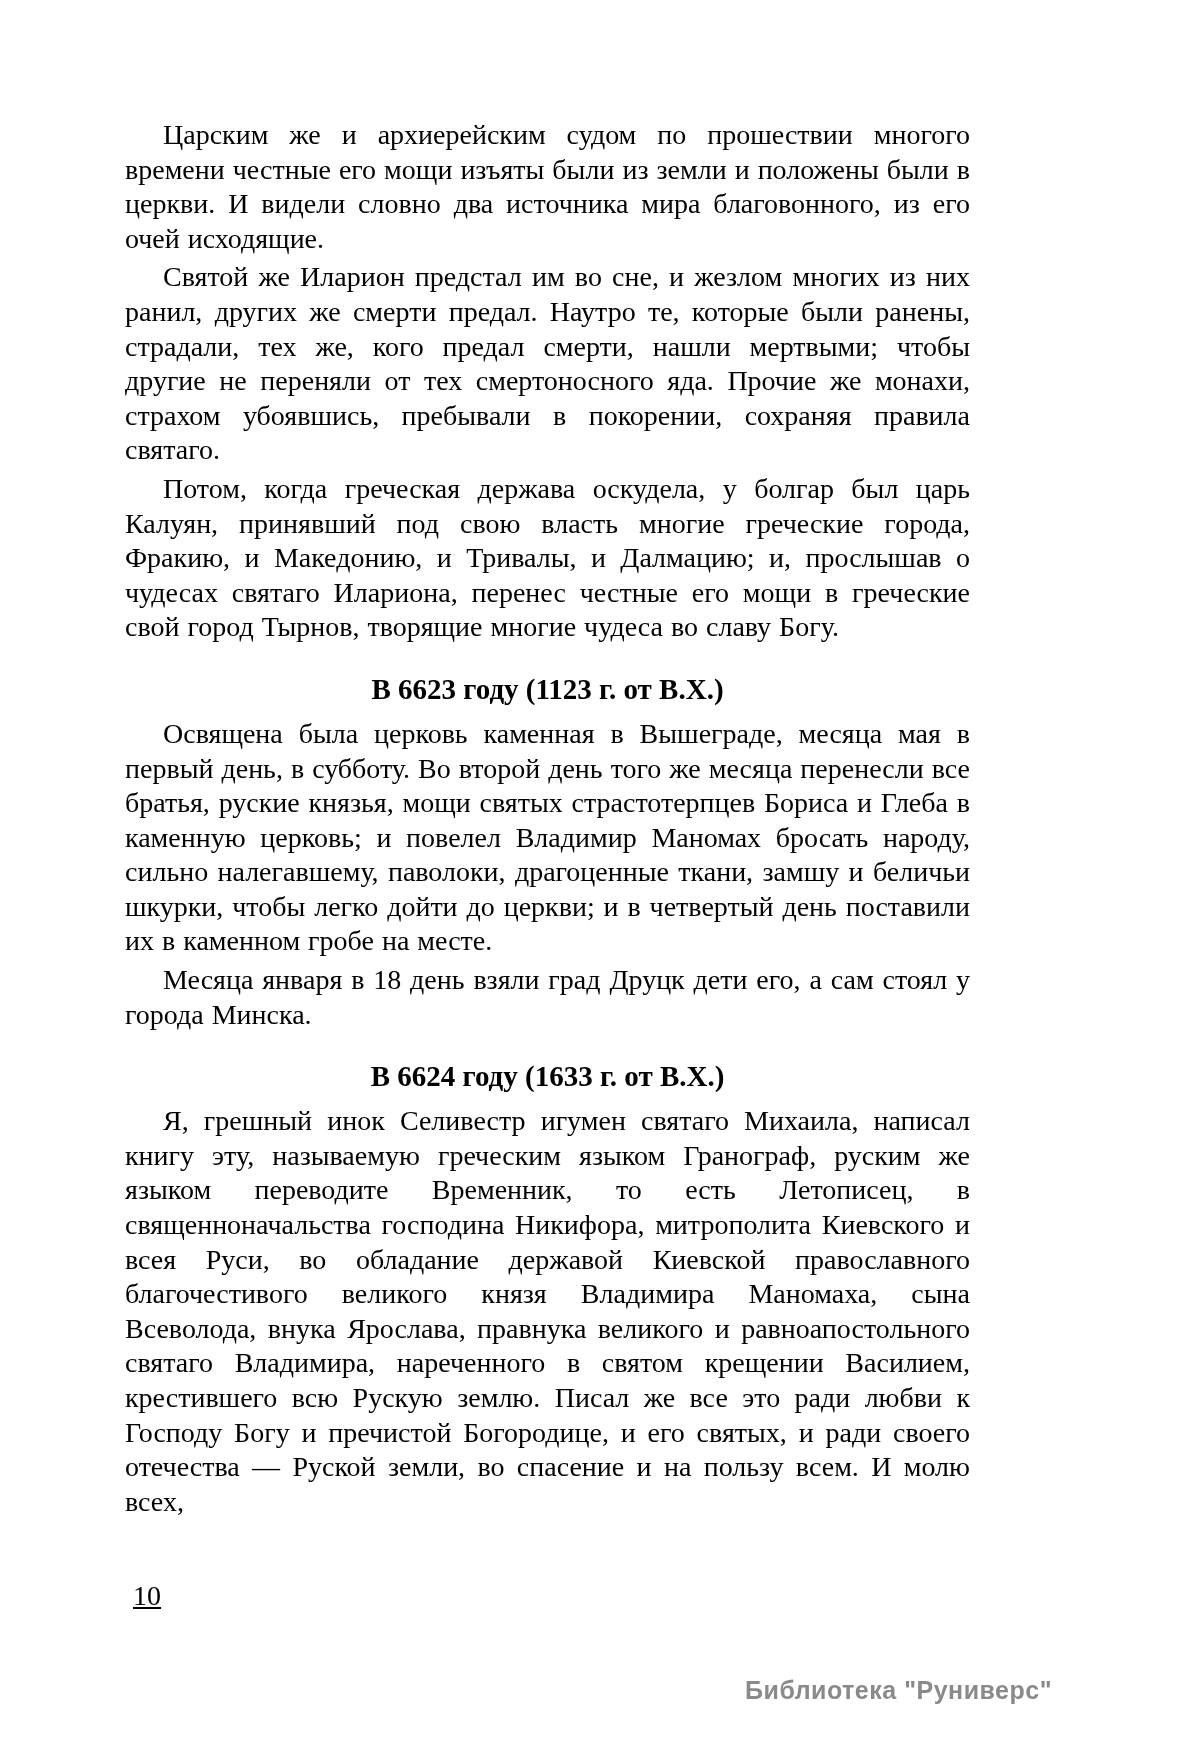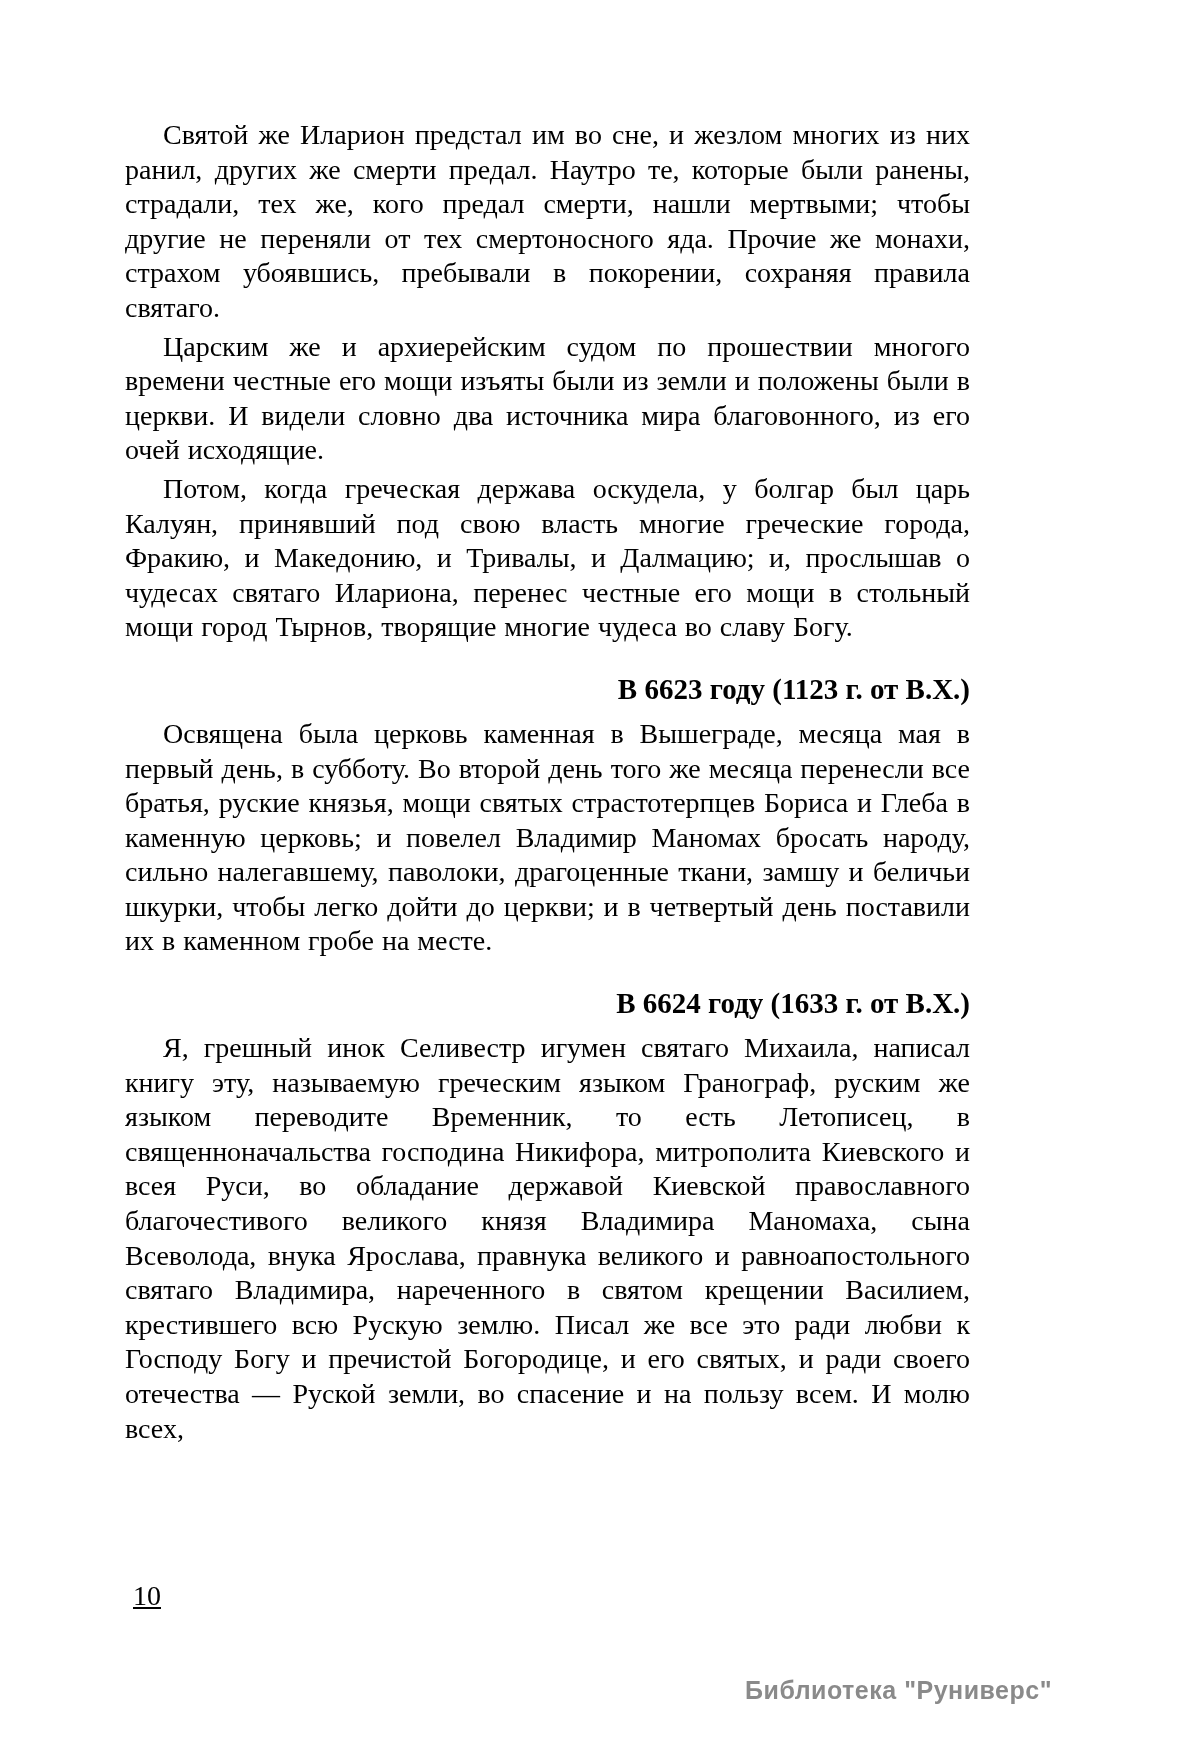--- a/index.html
+++ b/index.html
@@ -29,21 +29,21 @@
     text-align: justify;
     text-indent: 38px;
     margin: 0 0 4px 0;
     word-spacing: 1px;
     hyphens: auto;
   }
   .text-column h2 {
     font-size: 29px;
     line-height: 34px;
     font-weight: bold;
-    text-align: right;
+    text-align: center;
     margin: 27px 0 11px 0;
   }
   .page-number {
     position: absolute;
     left: 133px;
     top: 1580px;
     font-size: 28px;
     font-family: "Liberation Serif", serif;
     text-decoration: underline;
   }
@@ -57,25 +57,26 @@
     color: #8a8a8a;
     letter-spacing: 0.5px;
   }
 </style>
 </head>
 <body>
 
 <div class="book-page">
 
   <div class="text-column">
+    <p>Царским же и архиерейским судом по прошествии многого времени честные его мощи изъяты были из земли и положены были в церкви. И видели словно два источника мира благовонного, из его очей исходящие.</p>
     <p>Святой же Иларион предстал им во сне, и жезлом многих из них ранил, других же смерти предал. Наутро те, которые были ранены, страдали, тех же, кого предал смерти, нашли мертвыми; чтобы другие не переняли от тех смертоносного яда. Прочие же монахи, страхом убоявшись, пребывали в покорении, сохраняя правила святаго.</p>
-    <p>Царским же и архиерейским судом по прошествии многого времени честные его мощи изъяты были из земли и положены были в церкви. И видели словно два источника мира благовонного, из его очей исходящие.</p>
-    <p>Потом, когда греческая держава оскудела, у болгар был царь Калуян, принявший под свою власть многие греческие города, Фракию, и Македонию, и Тривалы, и Далмацию; и, прослышав о чудесах святаго Илариона, перенес честные его мощи в стольный мощи город Тырнов, творящие многие чудеса во славу Богу.</p>
+    <p>Потом, когда греческая держава оскудела, у болгар был царь Калуян, принявший под свою власть многие греческие города, Фракию, и Македонию, и Тривалы, и Далмацию; и, прослышав о чудесах святаго Илариона, перенес честные его мощи в греческие свой город Тырнов, творящие многие чудеса во славу Богу.</p>
     <h2>В 6623 году (1123 г. от В.Х.)</h2>
     <p>Освящена была церковь каменная в Вышеграде, месяца мая в первый день, в субботу. Во второй день того же месяца перенесли все братья, руские князья, мощи святых страстотерпцев Бориса и Глеба в каменную церковь; и повелел Владимир Маномах бросать народу, сильно налегавшему, паволоки, драгоценные ткани, замшу и беличьи шкурки, чтобы легко дойти до церкви; и в четвертый день поставили их в каменном гробе на месте.</p>
+    <p>Месяца января в 18 день взяли град Друцк дети его, а сам стоял у города Минска.</p>
     <h2>В 6624 году (1633 г. от В.Х.)</h2>
     <p>Я, грешный инок Селивестр игумен святаго Михаила, написал книгу эту, называемую греческим языком Гранограф, руским же языком переводите Временник, то есть Летописец, в священноначальства господина Никифора, митрополита Киевского и всея Руси, во обладание державой Киевской православного благочестивого великого князя Владимира Маномаха, сына Всеволода, внука Ярослава, правнука великого и равноапостольного святаго Владимира, нареченного в святом крещении Василием, крестившего всю Рускую землю. Писал же все это ради любви к Господу Богу и пречистой Богородице, и его святых, и ради своего отечества — Руской земли, во спасение и на пользу всем. И молю всех,</p>
   </div>
 
   <div class="page-number">10</div>
 
   <div class="library-watermark">Библиотека "Руниверс"</div>
 
 </div>
 

